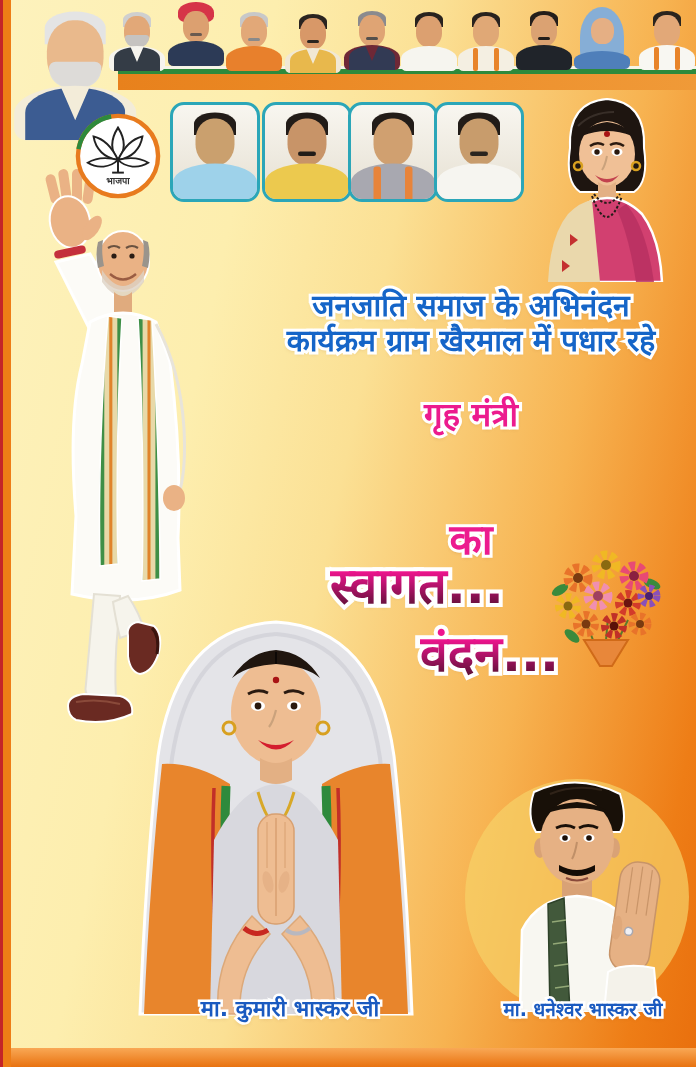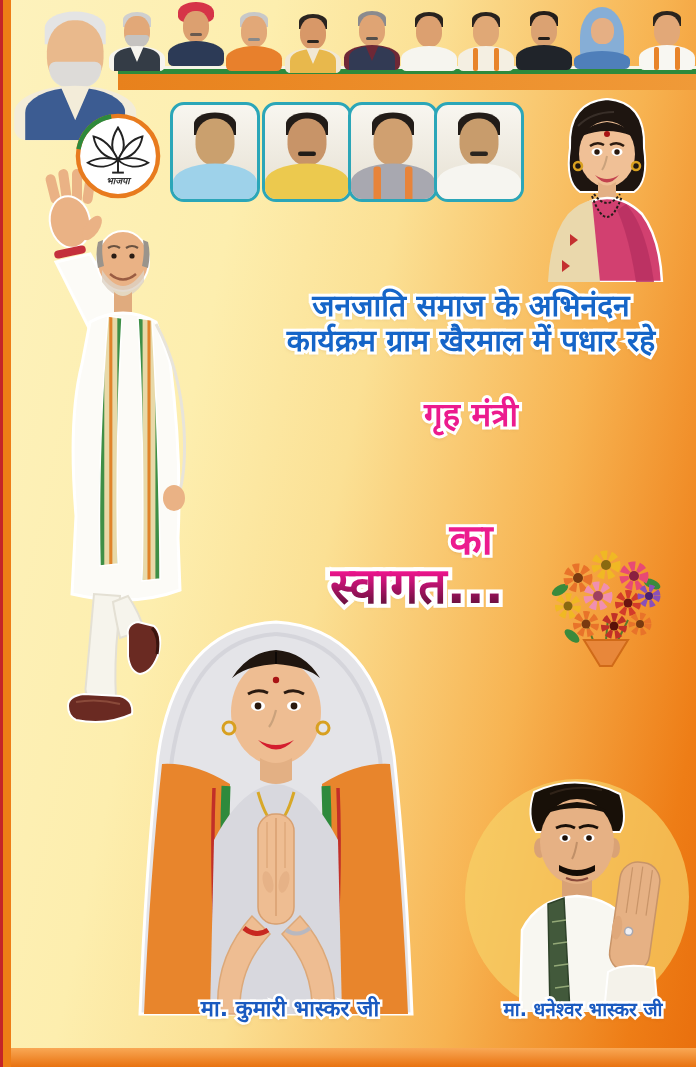--- a/index.html
+++ b/index.html
@@ -39,21 +39,21 @@
   .top-strip .person:nth-child(8){left:457px;top:9px;}
   .top-strip .person:nth-child(9){left:515px;top:8px;}
   .top-strip .person:nth-child(10){left:573px;top:7px;}
   .top-strip .person:nth-child(11){left:638px;top:8px;}
   
   .photo-card{position:absolute;top:102px;width:84px;height:94px;border:3px solid var(--card-border-teal);
     border-radius:14px;background:linear-gradient(#f8f6f0,#e6e0d2);overflow:hidden;z-index:3;}
   .photo-card .person{left:50%;top:3px;margin-left:-29px;transform:scale(1.5);transform-origin:top center;}
   .card-1{left:170px;} .card-2{left:262px;} .card-3{left:348px;} .card-4{left:434px;}
   
-  .bjp-logo{position:absolute;left:74px;top:112px;width:88px;height:88px;z-index:5;font-style:italic;}
+  .bjp-logo{position:absolute;left:74px;top:112px;width:88px;height:88px;z-index:5;}
   
   .fig{position:absolute;z-index:2;}
   .fig-shah{left:2px;top:166px;width:245px;height:578px;}
   .fig-woman-tr{left:518px;top:86px;width:178px;height:196px;}
   .fig-kumari{left:110px;top:616px;width:332px;height:400px;z-index:4;}
   .fig-dhaneshwar{left:462px;top:762px;width:230px;height:250px;z-index:3;}
   .fig-bouquet{left:548px;top:548px;width:115px;height:120px;}
   
   .h-line{position:absolute;text-align:center;font-weight:bold;z-index:6;white-space:nowrap;}
   .t-back{position:absolute;left:0;right:0;top:0;color:#fff;-webkit-text-stroke:6px #fff;
@@ -366,20 +366,24 @@
     <span class="t-back">गृह मंत्री</span>
     <span class="t-front solid-pink">गृह मंत्री</span>
   </div>
   <div class="h-line l5">
     <span class="t-back">का</span>
     <span class="t-front solid-pink">का</span>
   </div>
   <div class="h-line w1">
     <span class="t-back">स्वागत...</span>
     <span class="t-front grad-pink">स्वागत...</span>
+  </div>
+  <div class="h-line w2">
+    <span class="t-back">वंदन...</span>
+    <span class="t-front grad-pink">वंदन...</span>
   </div>
 
   <div class="fig fig-kumari">
     <svg viewBox="0 0 332 400" width="332" height="400">
       <path d="M166,6 Q66,12 48,140 Q36,250 30,398 L302,398 Q296,250 284,140 Q266,12 166,6 Z" fill="#e4e4e8" stroke="#fff" stroke-width="3"></path>
       <path d="M166,18 Q80,24 62,142 Q52,244 46,390" fill="none" stroke="#cfcfd6" stroke-width="4" opacity=".7"></path>
       <path d="M166,18 Q252,24 270,142 Q280,244 286,390" fill="none" stroke="#cfcfd6" stroke-width="4" opacity=".7"></path>
       <path d="M52,148 Q40,260 34,398 L128,398 Q116,270 120,168 Q84,146 52,148 Z" fill="#e8852c"></path>
       <path d="M116,170 Q112,270 122,396" fill="none" stroke="#2e8a3c" stroke-width="9"></path>
       <path d="M104,172 Q100,272 110,396" fill="none" stroke="#c22f28" stroke-width="3.5"></path>

